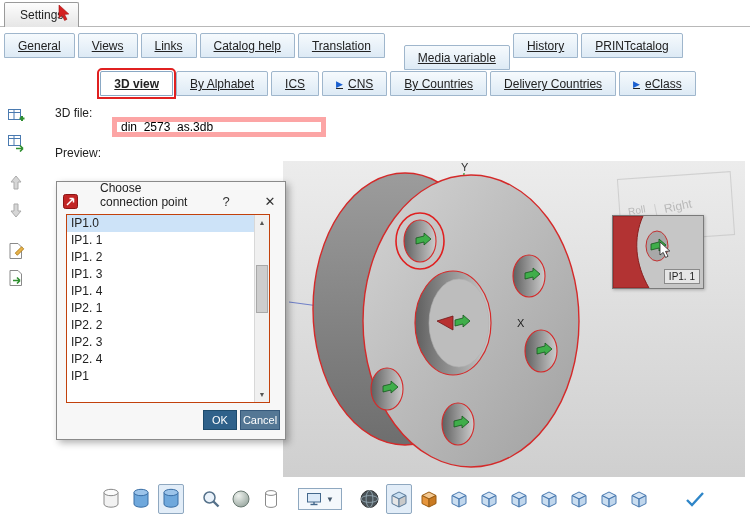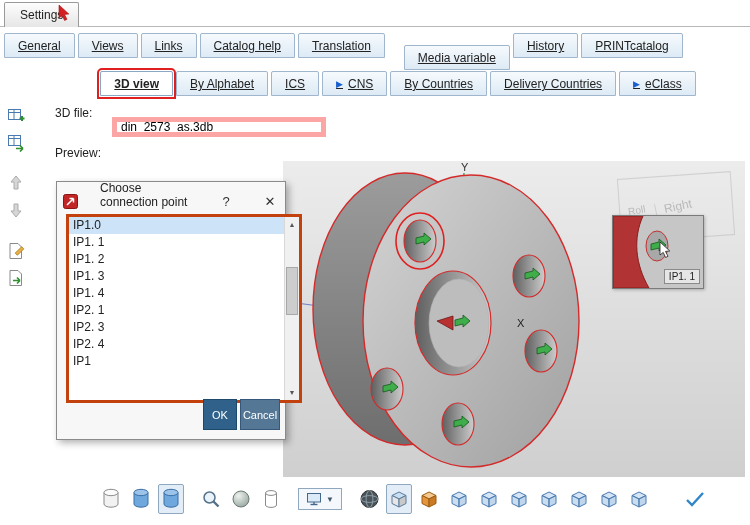--- a/index.html
+++ b/index.html
@@ -62,32 +62,32 @@
   }
   
   .dialog {
     position: absolute; left: 56px; top: 181px; width: 230px; height: 259px; z-index: 10;
     background: #f7f7f7; border: 1px solid #8a8a8a; box-shadow: 3px 3px 7px rgba(0,0,0,.3);
   }
   .dlg-titlebar { height: 27px; display: flex; align-items: flex-end; padding: 0 4px 0 6px; gap: 22px; }
   .dlg-title { flex: 1; }
   .dlg-btn { width: 22px; text-align: center; color: #333; font-size: 13px; cursor: default; }
   .listbox {
-    position: absolute; left: 9px; top: 32px; width: 236px; height: 189px;
-    background: #fff; border: 3px solid #c2410c;
+    position: absolute; left: 9px; top: 32px; width: 204px; height: 189px;
+    background: #fff; border: 1px solid #c2410c;
   }
   .listrows { position: absolute; left: 0; top: 0; right: 15px; bottom: 0; overflow: hidden; }
   .listrow { height: 17px; line-height: 17px; padding-left: 4px; }
   .listrow.selected { background: #cde3f8; }
   .scrollbar { position: absolute; top: 0; right: 0; width: 15px; bottom: 0; background: #f0f0f0; border-left: 1px solid #d8d8d8; }
   .scroll-arrow { height: 15px; font-size: 7px; color: #555; text-align: center; line-height: 15px; }
   .scroll-arrow.down { position: absolute; bottom: 0; left: 0; right: 0; }
   .scroll-thumb { position: absolute; left: 1px; right: 1px; top: 50px; height: 48px; background: #cdcdcd; border: 1px solid #a8a8a8; }
   .dlg-ok, .dlg-cancel {
-    position: absolute; bottom: 9px; height: 31px; color: #fff; font: 11px "Liberation Sans", sans-serif;
+    position: absolute; bottom: 9px; height: 20px; color: #fff; font: 11px "Liberation Sans", sans-serif;
     display: flex; align-items: center; justify-content: center; cursor: default;
   }
   .dlg-ok { right: 48px; width: 34px; background: #2f618a; border: 1px solid #1d4a6b; }
   .dlg-cancel { right: 5px; width: 40px; background: #547795; border: 1px solid #35587a; margin-top: 12px; }
   
   .btool { position: absolute; left: 98px; top: 480px; height: 38px; display: flex; align-items: center; gap: 4px; }
   .bicon { width: 26px; height: 30px; display: flex; align-items: center; justify-content: center; }
   .bicon.pressed { border: 1px solid #8fa8c0; background: #e2edf8; border-radius: 2px; }
   .bicon.g1 { margin-left: 10px; }
   .bicon.g2 { margin-left: 26px; }
@@ -285,20 +285,21 @@
   </div>
 
   <div class="listbox">
     <div class="listrows">
       <div class="listrow selected">IP1.0</div>
       <div class="listrow">IP1. 1</div>
       <div class="listrow">IP1. 2</div>
       <div class="listrow">IP1. 3</div>
       <div class="listrow">IP1. 4</div>
       <div class="listrow">IP2. 1</div>
+      <div class="listrow">IP2. 2</div>
       <div class="listrow">IP2. 3</div>
       <div class="listrow">IP2. 4</div>
       <div class="listrow">IP1</div>
     </div>
     <div class="scrollbar">
       <div class="scroll-arrow">▲</div>
       <div class="scroll-thumb"></div>
       <div class="scroll-arrow down">▼</div>
     </div>
   </div>

